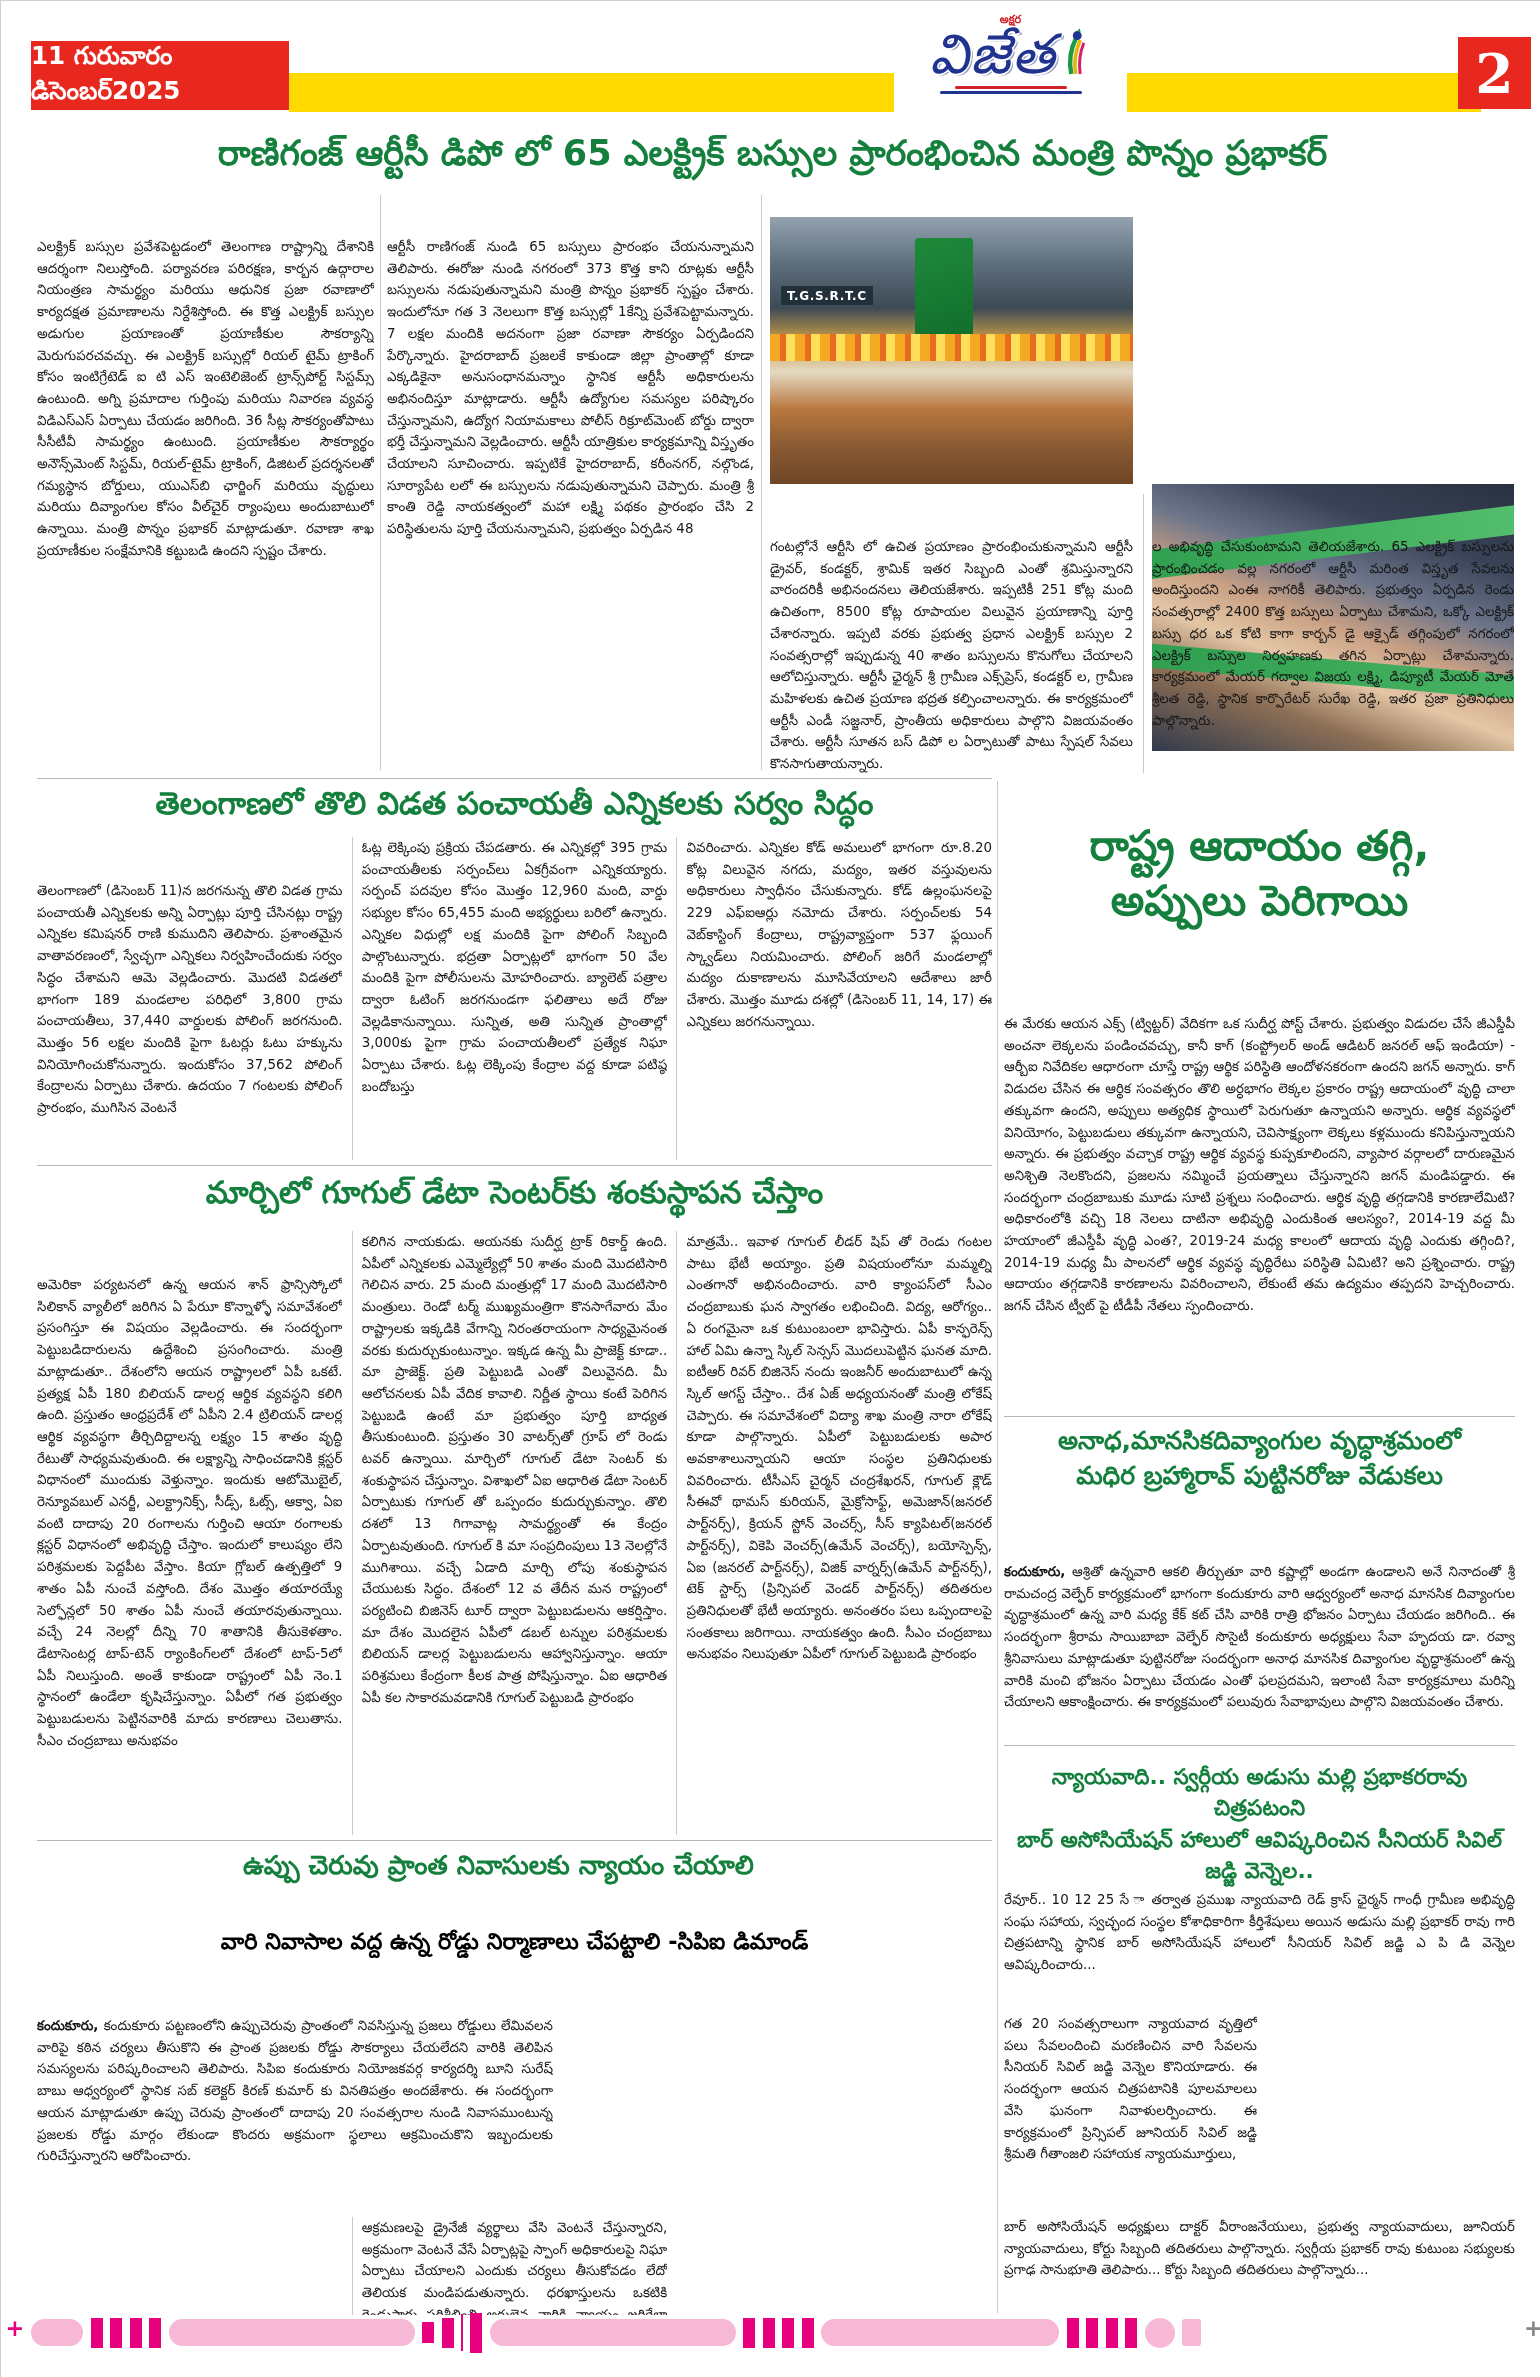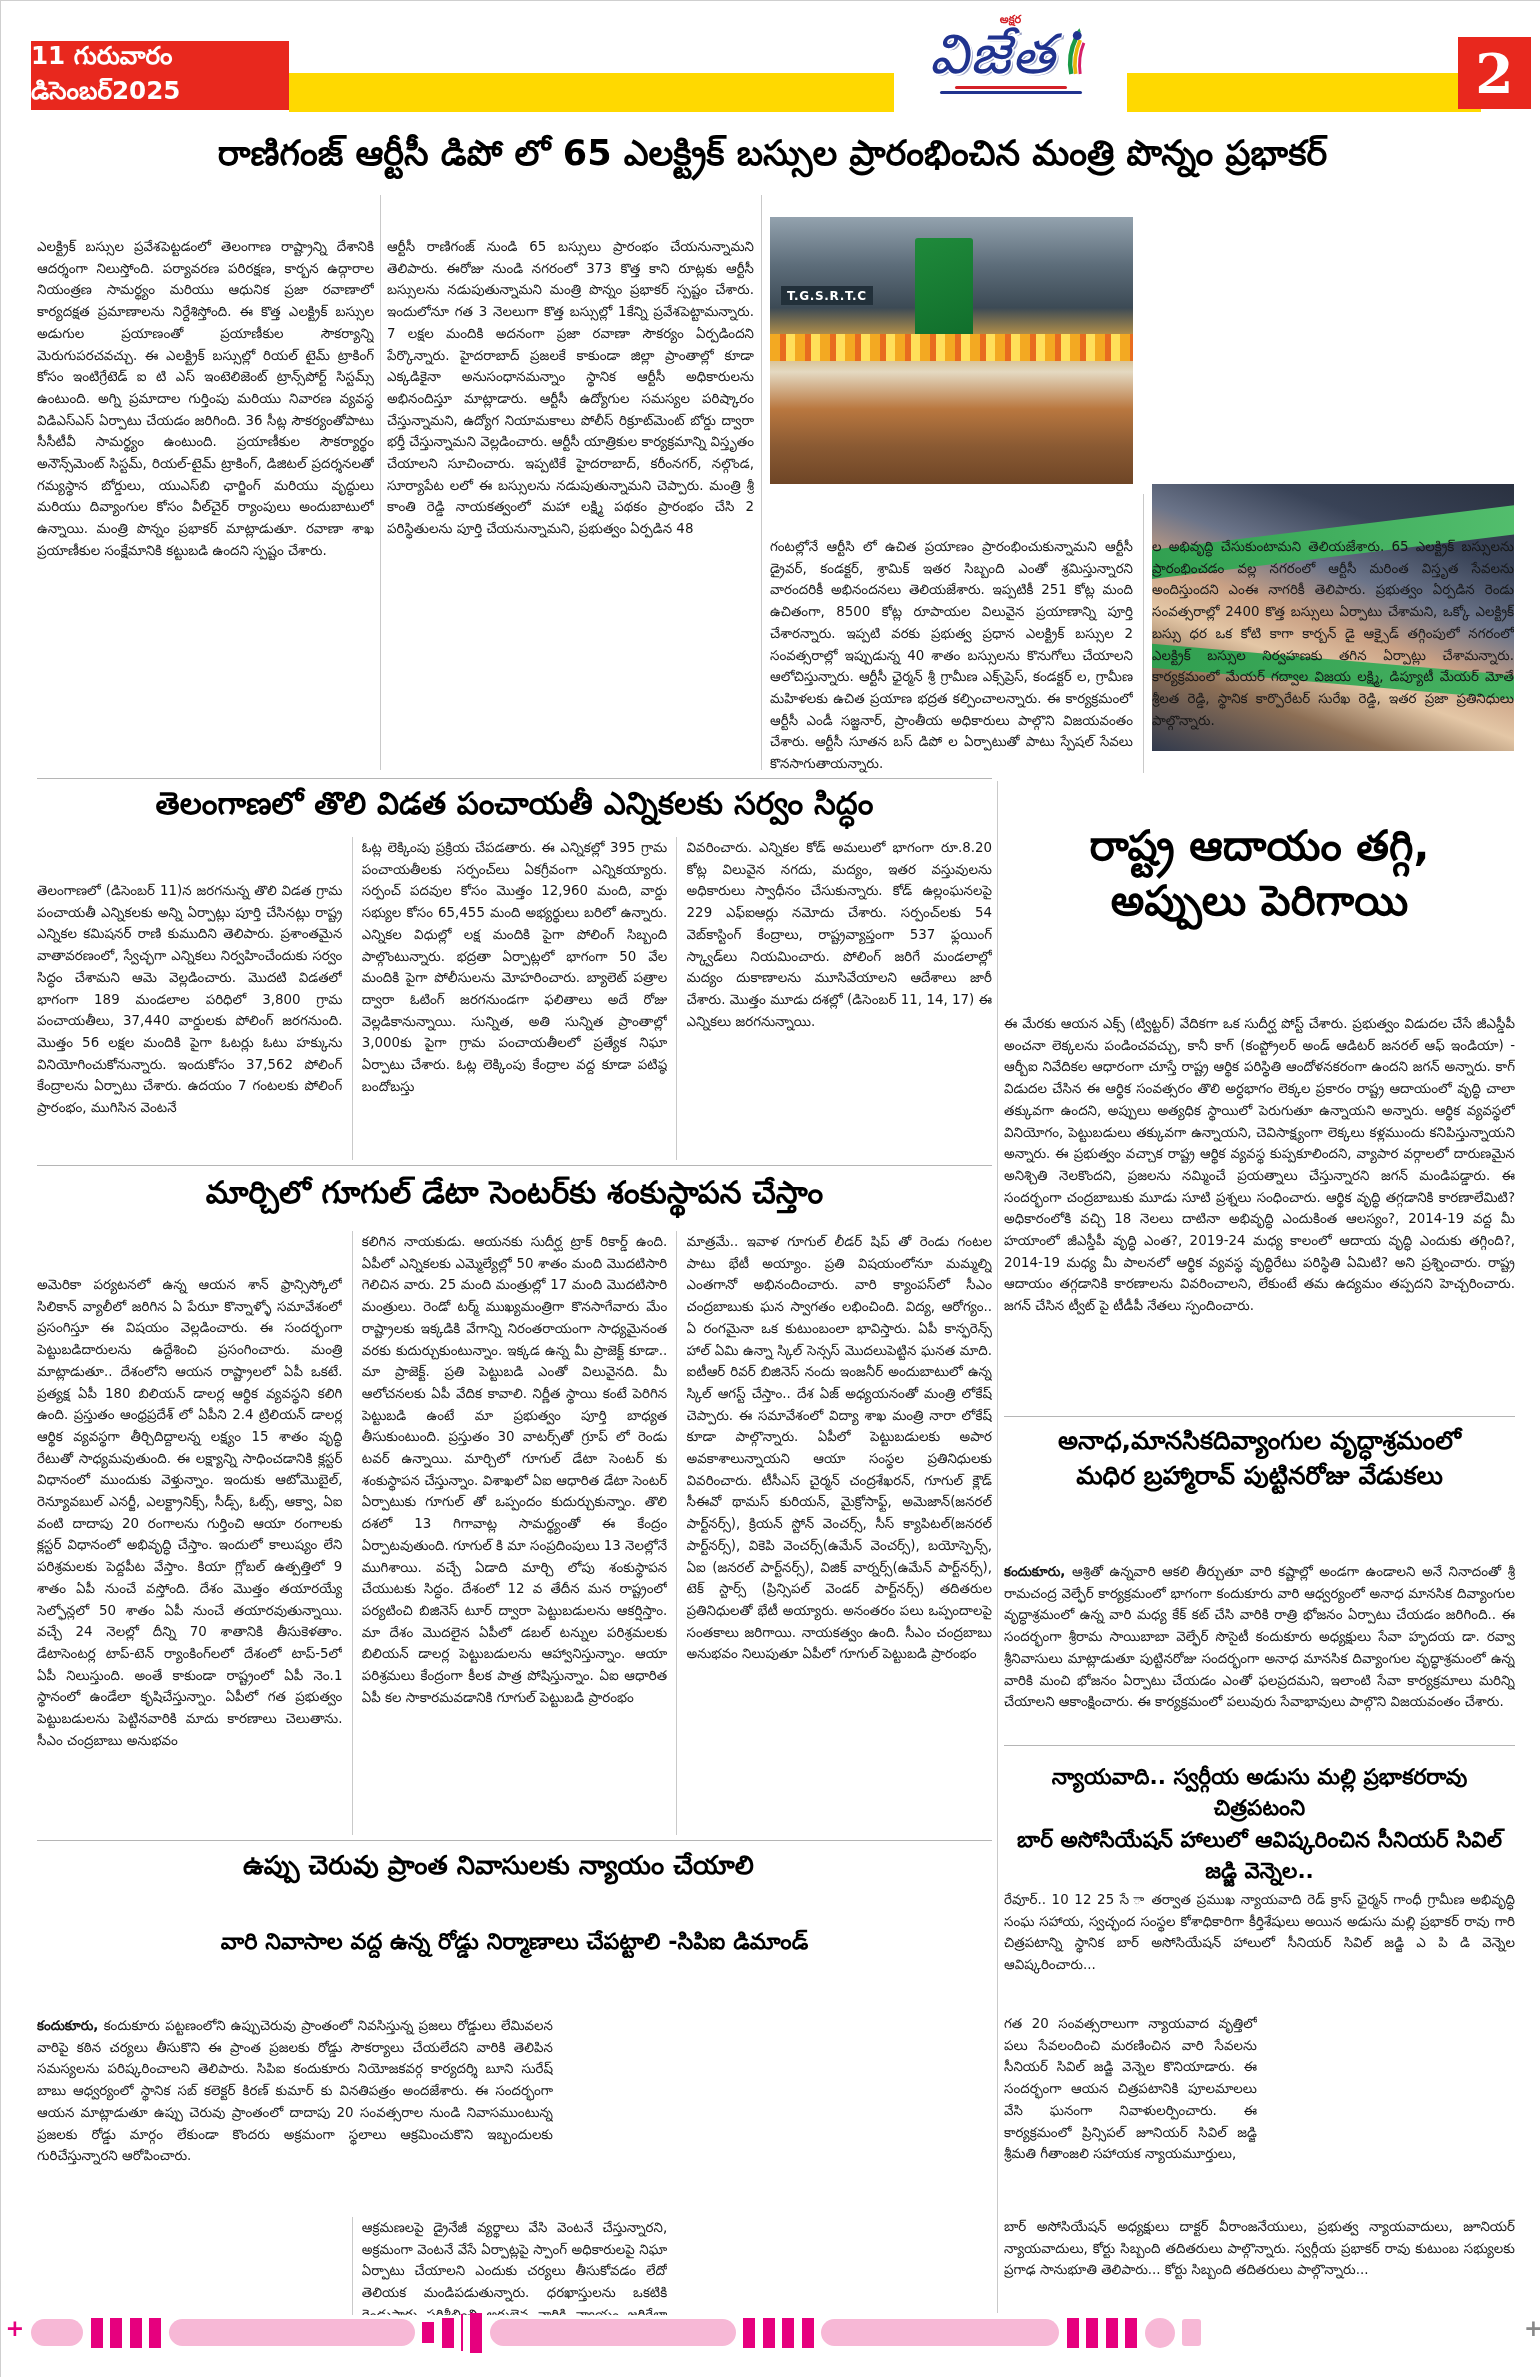--- a/index.html
+++ b/index.html
@@ -8,21 +8,21 @@
   
   .date-box{background:#e8281e;color:#fff;font-weight:bold;font-size:24.6px;display:flex;align-items:center;justify-content:center;}
   .yellow-bar{background:#ffd900;}
   .masthead{background:#fff;display:flex;flex-direction:column;align-items:center;justify-content:flex-start;}
   .masthead .script{color:#d42027;font-size:11.2px;font-weight:bold;line-height:1;}
   .masthead .title{color:#20338f;font-size:55px;font-weight:normal;line-height:1.05;font-style:italic;
       text-shadow:-1.5px 0 #fff,1.5px 0 #fff,0 1.5px #fff,0 -1.5px #fff,2.2px 2.2px 0 #9aa2c5;letter-spacing:1.5px;}
   .mast-line{height:3.7px;border-radius:2.2px;}
   .page-num{background:#e8281e;color:#fff;font-weight:bold;display:flex;align-items:center;justify-content:center;font-size:55px;font-family:"DejaVu Serif","Liberation Serif",serif;}
   
-  .hl{font-weight:bold;color:#000000;text-align:center;line-height:1.25;}
+  .hl{font-weight:bold;color:#15803d;text-align:center;line-height:1.25;}
   .hl-main{font-size:35px;}
   .hl-sec{font-size:31px;}
   .hl-big{font-size:42px;line-height:1.3;}
   .hl-med{font-size:25px;line-height:1.4;}
   .hl-sub{font-size:21.6px;line-height:1.45;}
   .subdeck{font-weight:bold;font-size:22.4px;text-align:center;color:#000;}
   
   .bt{font-size:13.4px;line-height:1.62;text-align:justify;color:#161616;overflow:hidden;word-break:break-word;margin-top:43px;}
   .bt .dl{font-weight:bold;}
   .cols3{column-count:3;column-gap:19.4px;column-rule:0.7px solid #c9c9c9;}

